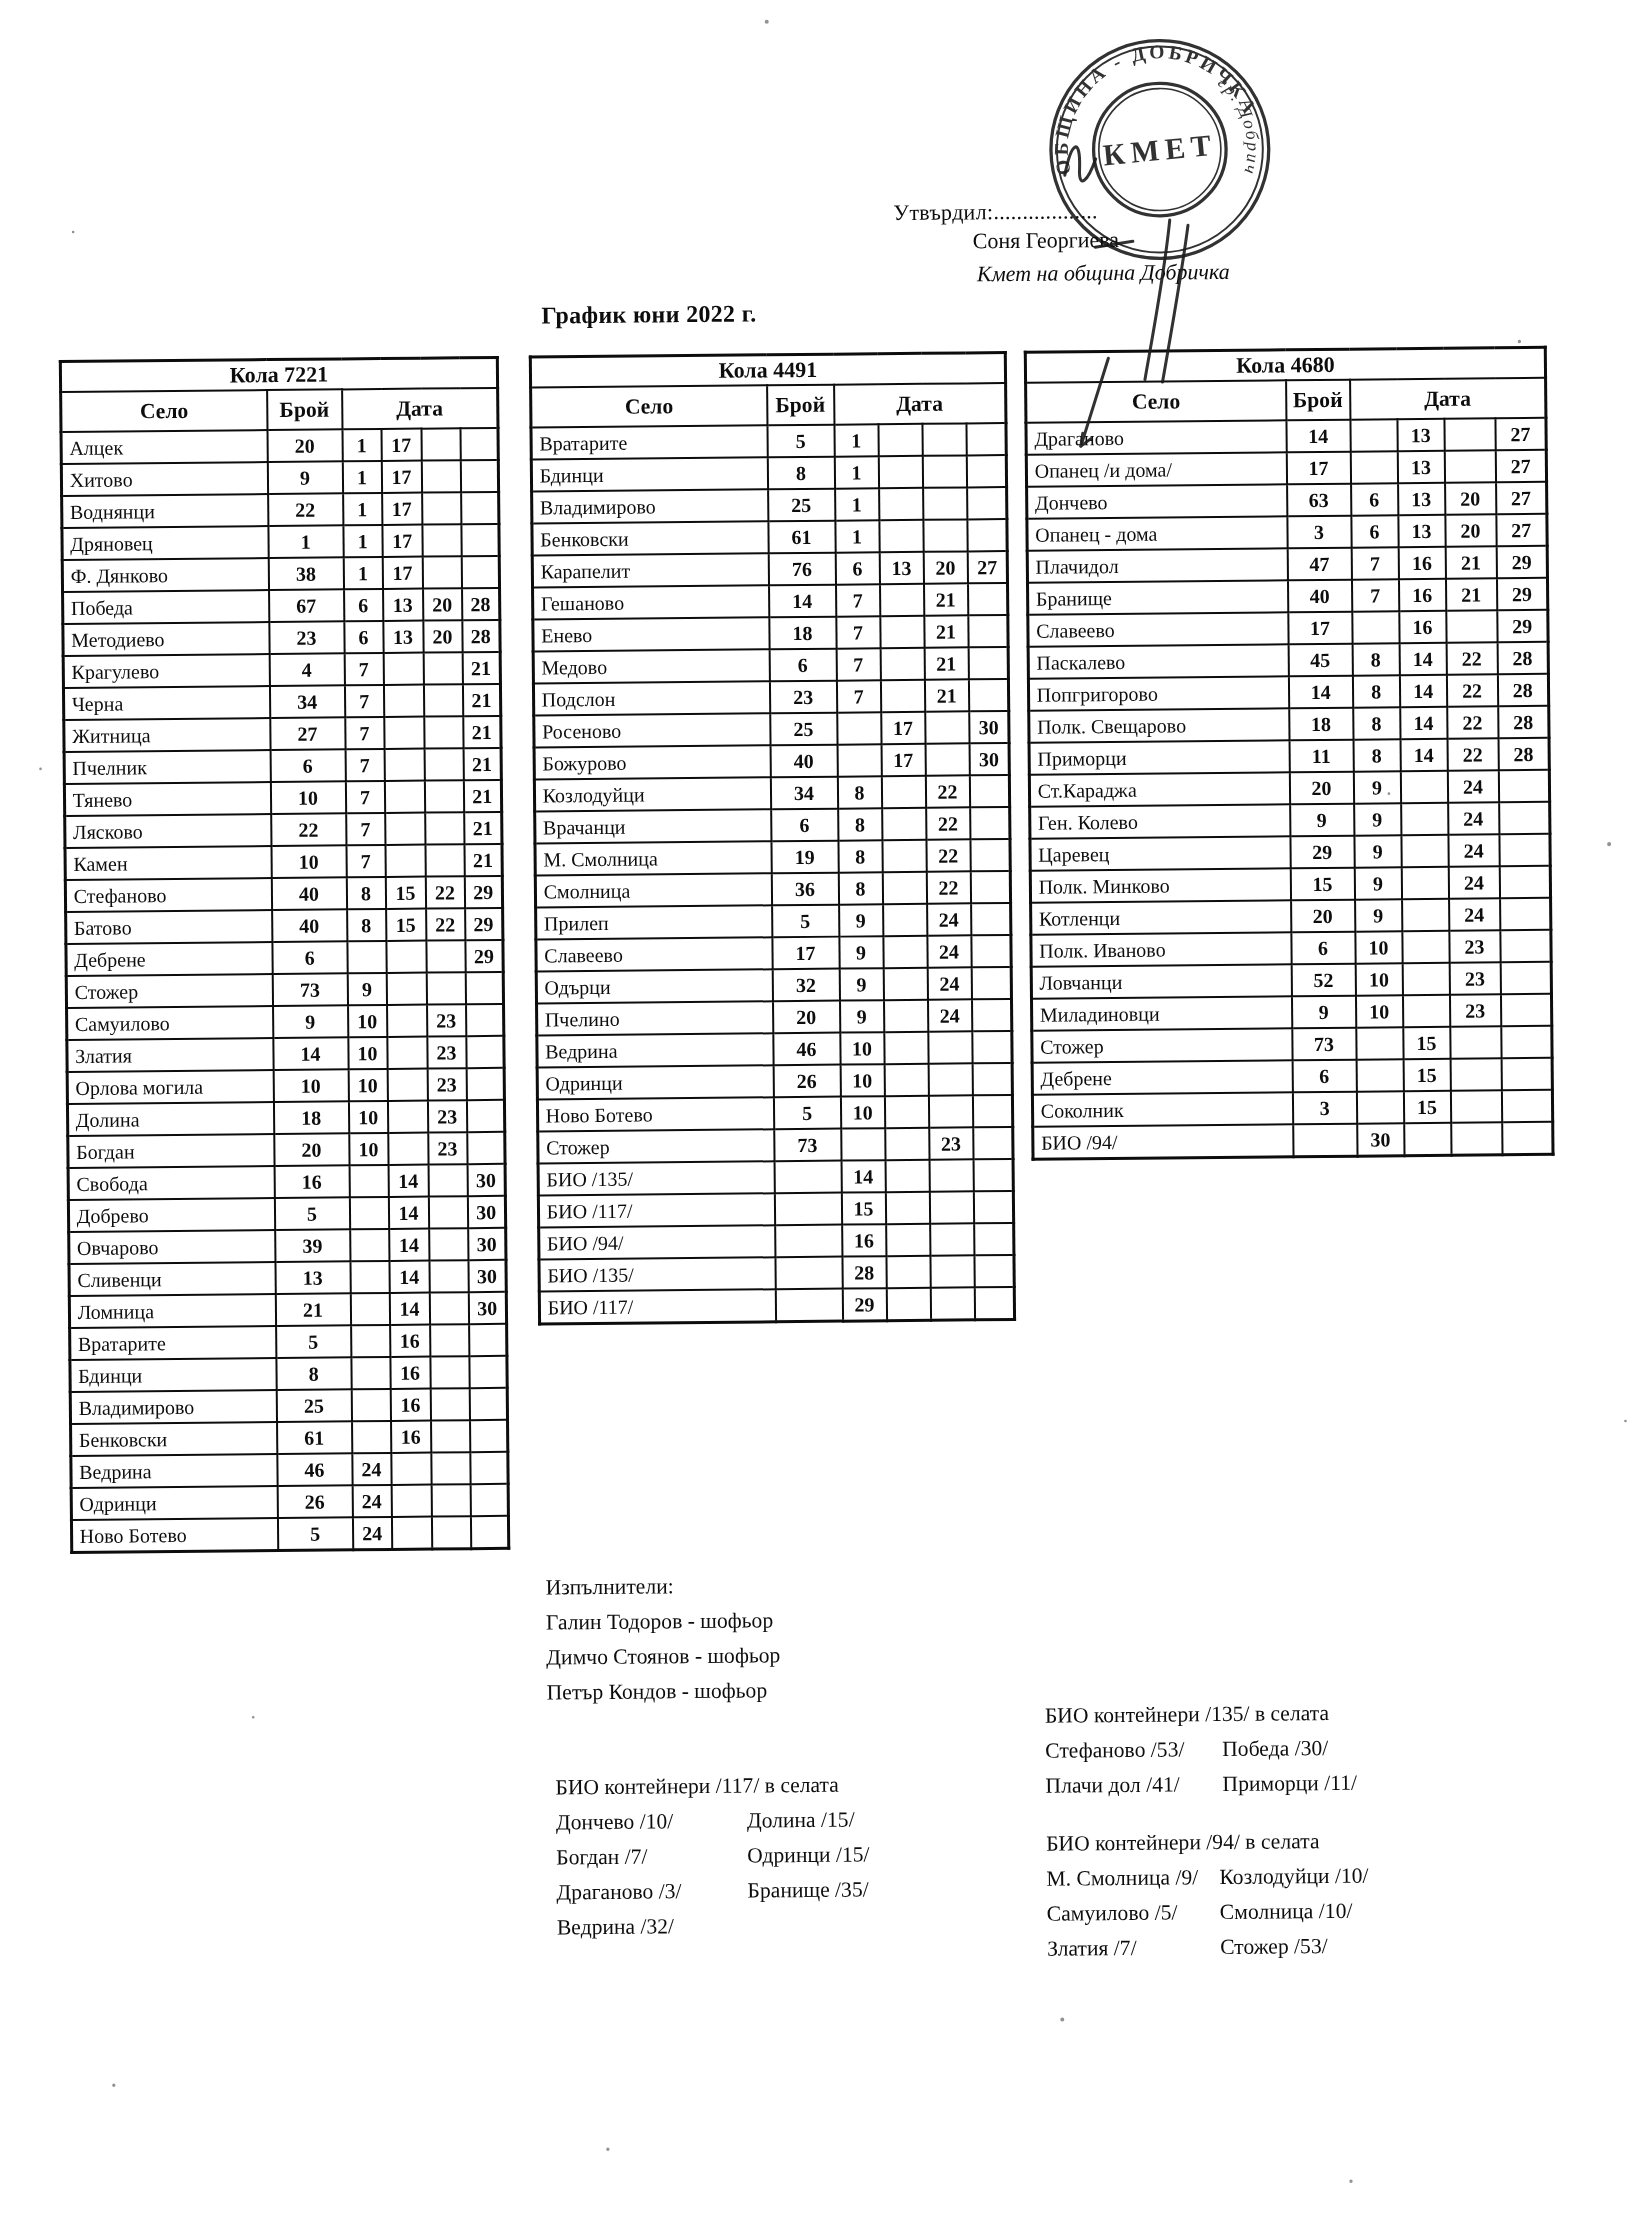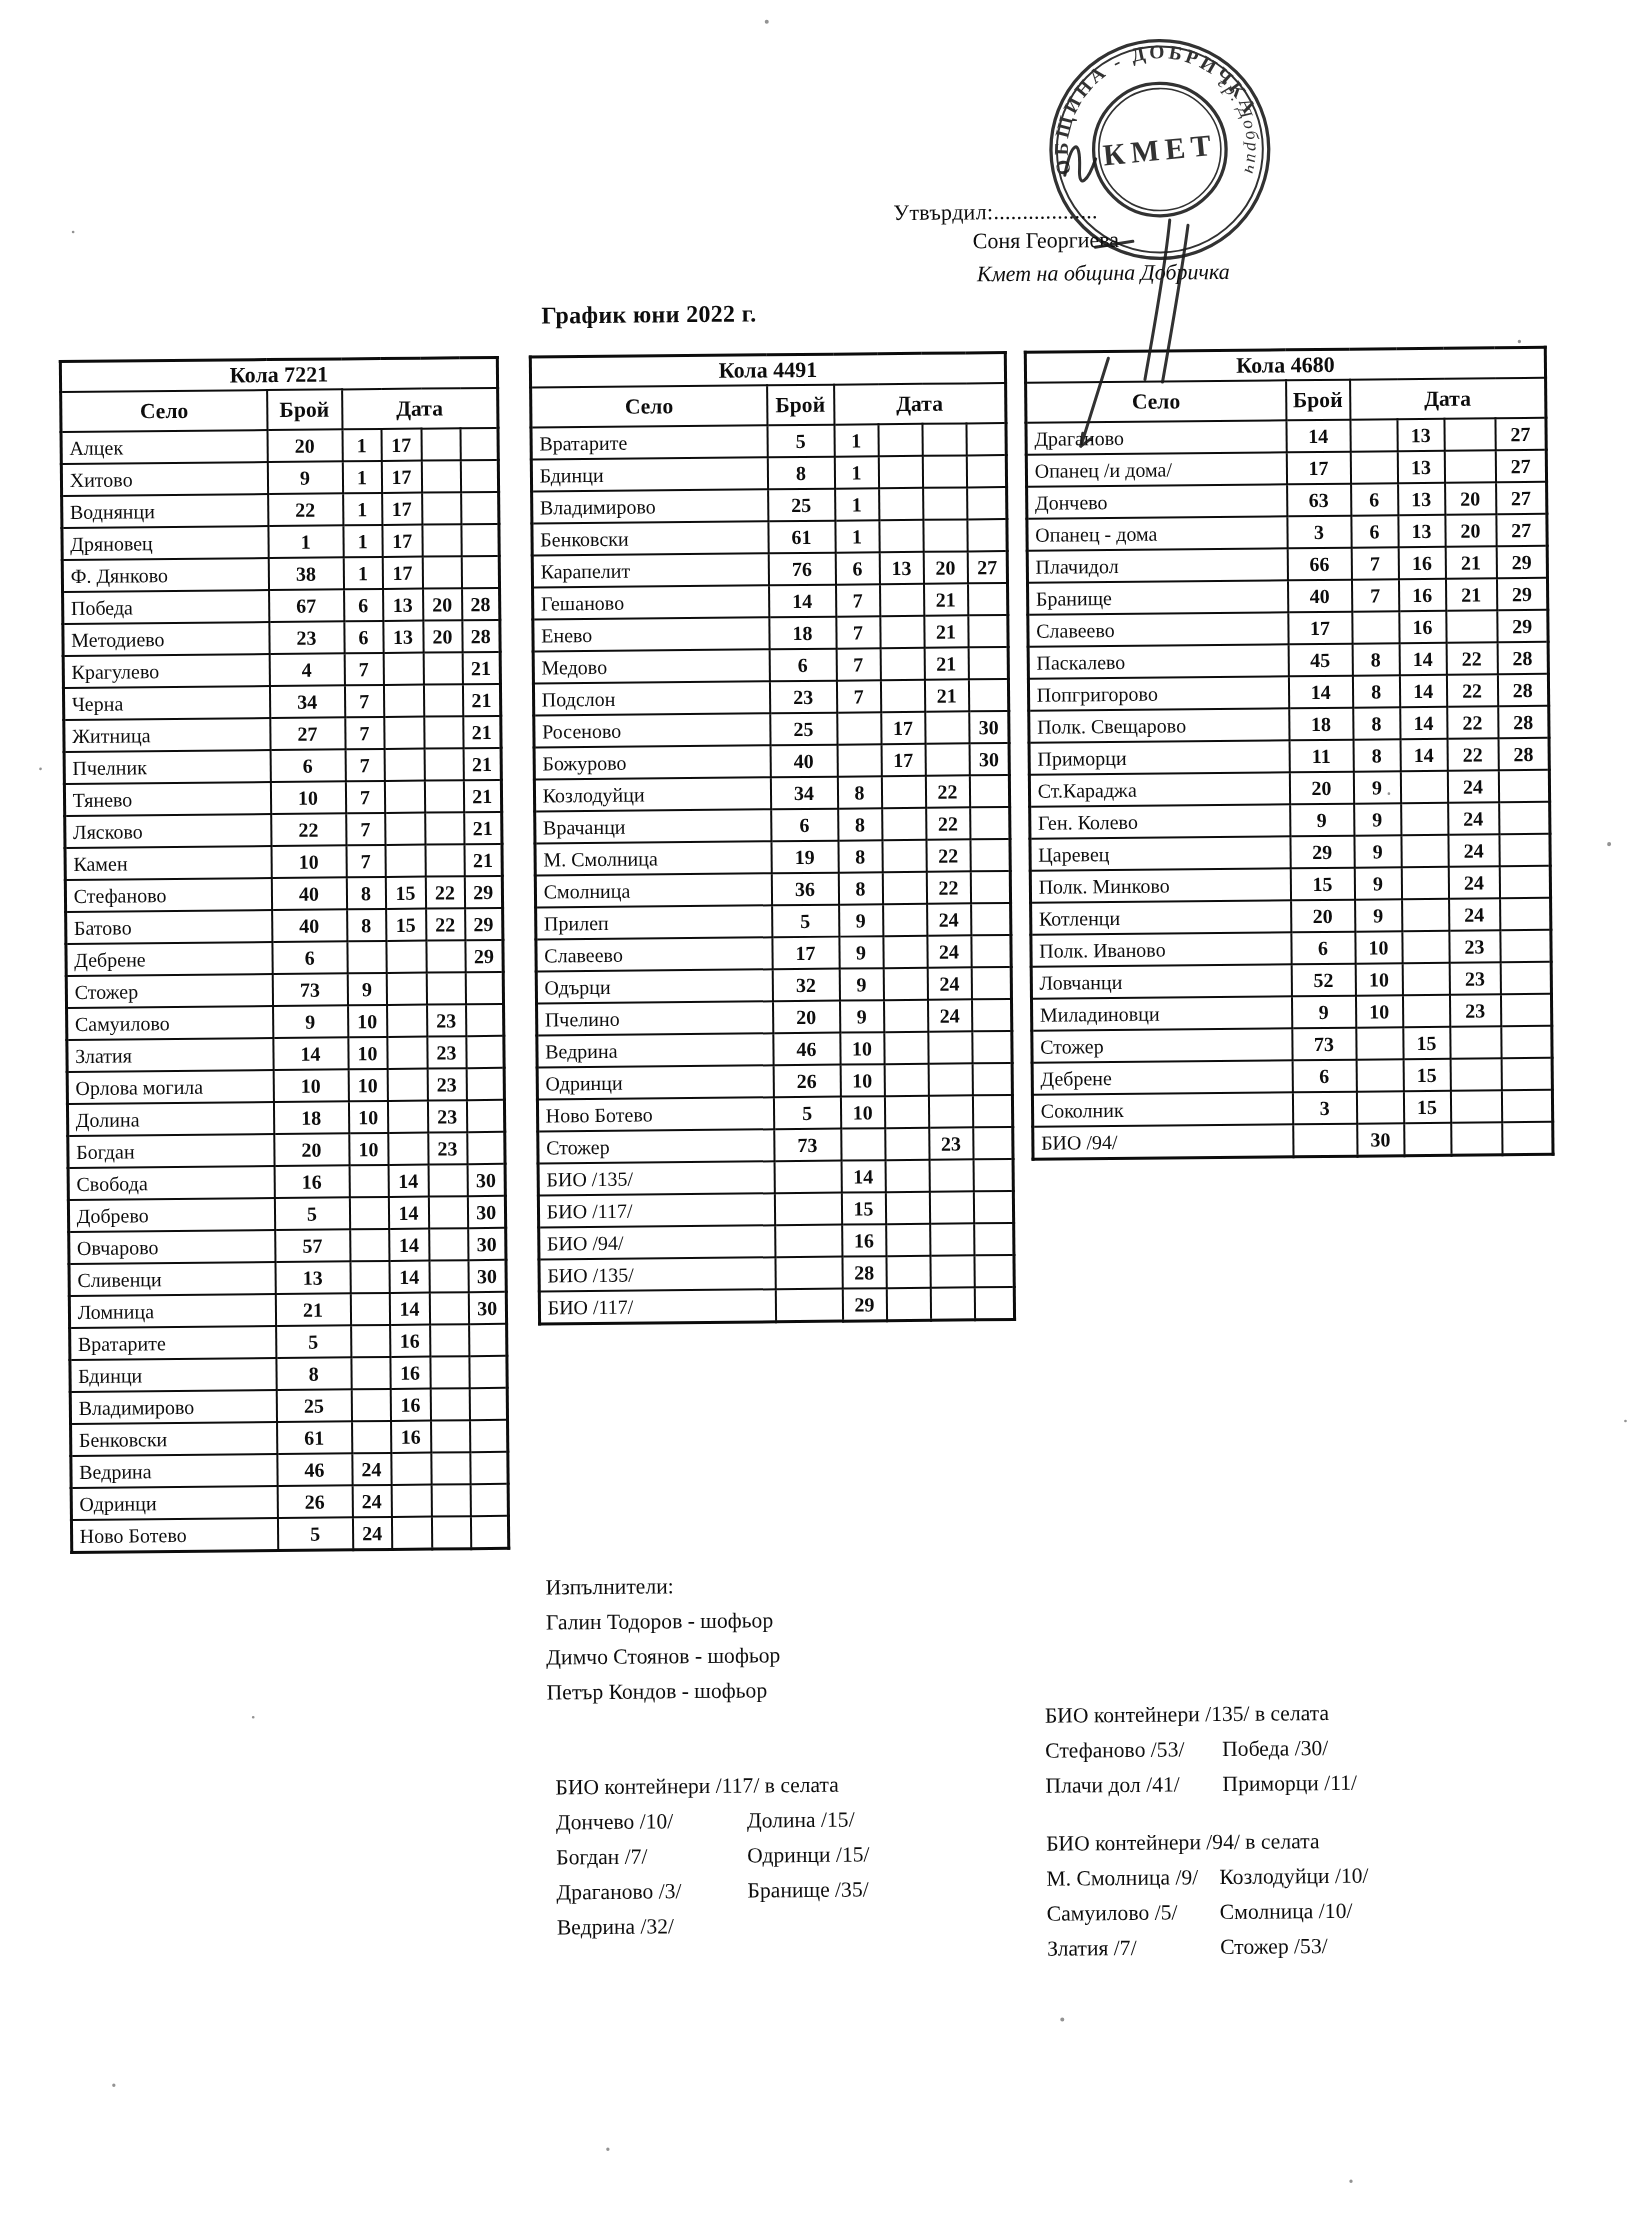--- a/index.html
+++ b/index.html
@@ -292,21 +292,21 @@
             <tr>
               <td class="v">Добрево</td>
               <td class="n">5</td>
               <td class="n"></td>
               <td class="n">14</td>
               <td class="n"></td>
               <td class="n">30</td>
             </tr>
             <tr>
               <td class="v">Овчарово</td>
-              <td class="n">57</td>
+              <td class="n">39</td>
               <td class="n"></td>
               <td class="n">14</td>
               <td class="n"></td>
               <td class="n">30</td>
             </tr>
             <tr>
               <td class="v">Сливенци</td>
               <td class="n">13</td>
               <td class="n"></td>
               <td class="n">14</td>
@@ -672,21 +672,21 @@
             <tr>
               <td class="v">Опанец - дома</td>
               <td class="n">3</td>
               <td class="n">6</td>
               <td class="n">13</td>
               <td class="n">20</td>
               <td class="n">27</td>
             </tr>
             <tr>
               <td class="v">Плачидол</td>
-              <td class="n">66</td>
+              <td class="n">47</td>
               <td class="n">7</td>
               <td class="n">16</td>
               <td class="n">21</td>
               <td class="n">29</td>
             </tr>
             <tr>
               <td class="v">Бранище</td>
               <td class="n">40</td>
               <td class="n">7</td>
               <td class="n">16</td>

